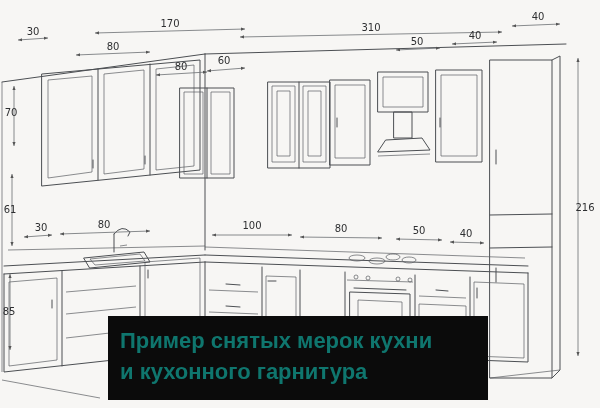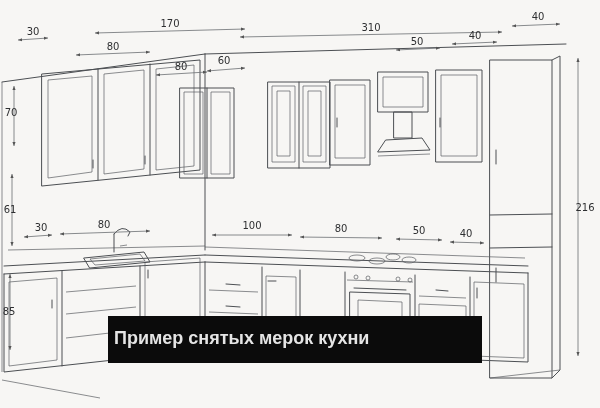--- a/index.html
+++ b/index.html
@@ -3,22 +3,22 @@
 <meta charset="utf-8">
 <style>
   html,body{margin:0;padding:0;background:#e9e7e4;}
   #stage{position:relative;width:600px;height:408px;background:#f7f6f4;overflow:hidden;
          font-family:"Liberation Sans",sans-serif;}
   svg{position:absolute;left:0;top:0;}
   .ln{stroke:#4c4f53;stroke-width:1;fill:none;stroke-linejoin:round;stroke-linecap:round;}
   .thin{stroke:#5a5d61;stroke-width:.7;fill:none;}
   .dim{stroke:#6b6e72;stroke-width:.8;fill:none;}
   .dimtxt{font:10px "DejaVu Sans",sans-serif;fill:#2e2f31;text-anchor:middle;}
-  #caption{position:absolute;left:108px;top:316px;width:352px;background:#0b0b0b;color:#e5e5e5;
-           padding:10px 16px 12px 6px;font-weight:bold;font-size:18px;line-height:1.4;}
+  #caption{position:absolute;left:108px;top:316px;width:352px;background:#0b0b0b;color:#0f766e;
+           padding:10px 16px 12px 12px;font-weight:bold;font-size:22px;line-height:1.4;}
   #caption div{white-space:nowrap;}
 </style>
 </head>
 <body>
 
 <div id="stage">
 <svg width="600" height="408" viewBox="0 0 600 408">
   <defs>
     <marker id="arr" viewBox="0 0 10 10" refX="9" refY="5" markerWidth="6" markerHeight="6" orient="auto-start-reverse">
           <path d="M0,1.5 L9,5 L0,8.5 Z" fill="#555"></path>
@@ -194,14 +194,15 @@
     <text class="dimtxt" x="466" y="237">40</text>
     <text class="dimtxt" x="11" y="116">70</text>
     <text class="dimtxt" x="10" y="213">61</text>
     <text class="dimtxt" x="9" y="315">85</text>
     <text class="dimtxt" x="585" y="211">216</text>
   </g>
 </svg>
 
 <div id="caption">
   <div>Пример снятых мерок кухни</div>
+  <div>и кухонного гарнитура</div>
 </div>
 </div>
 
 </body></html>

